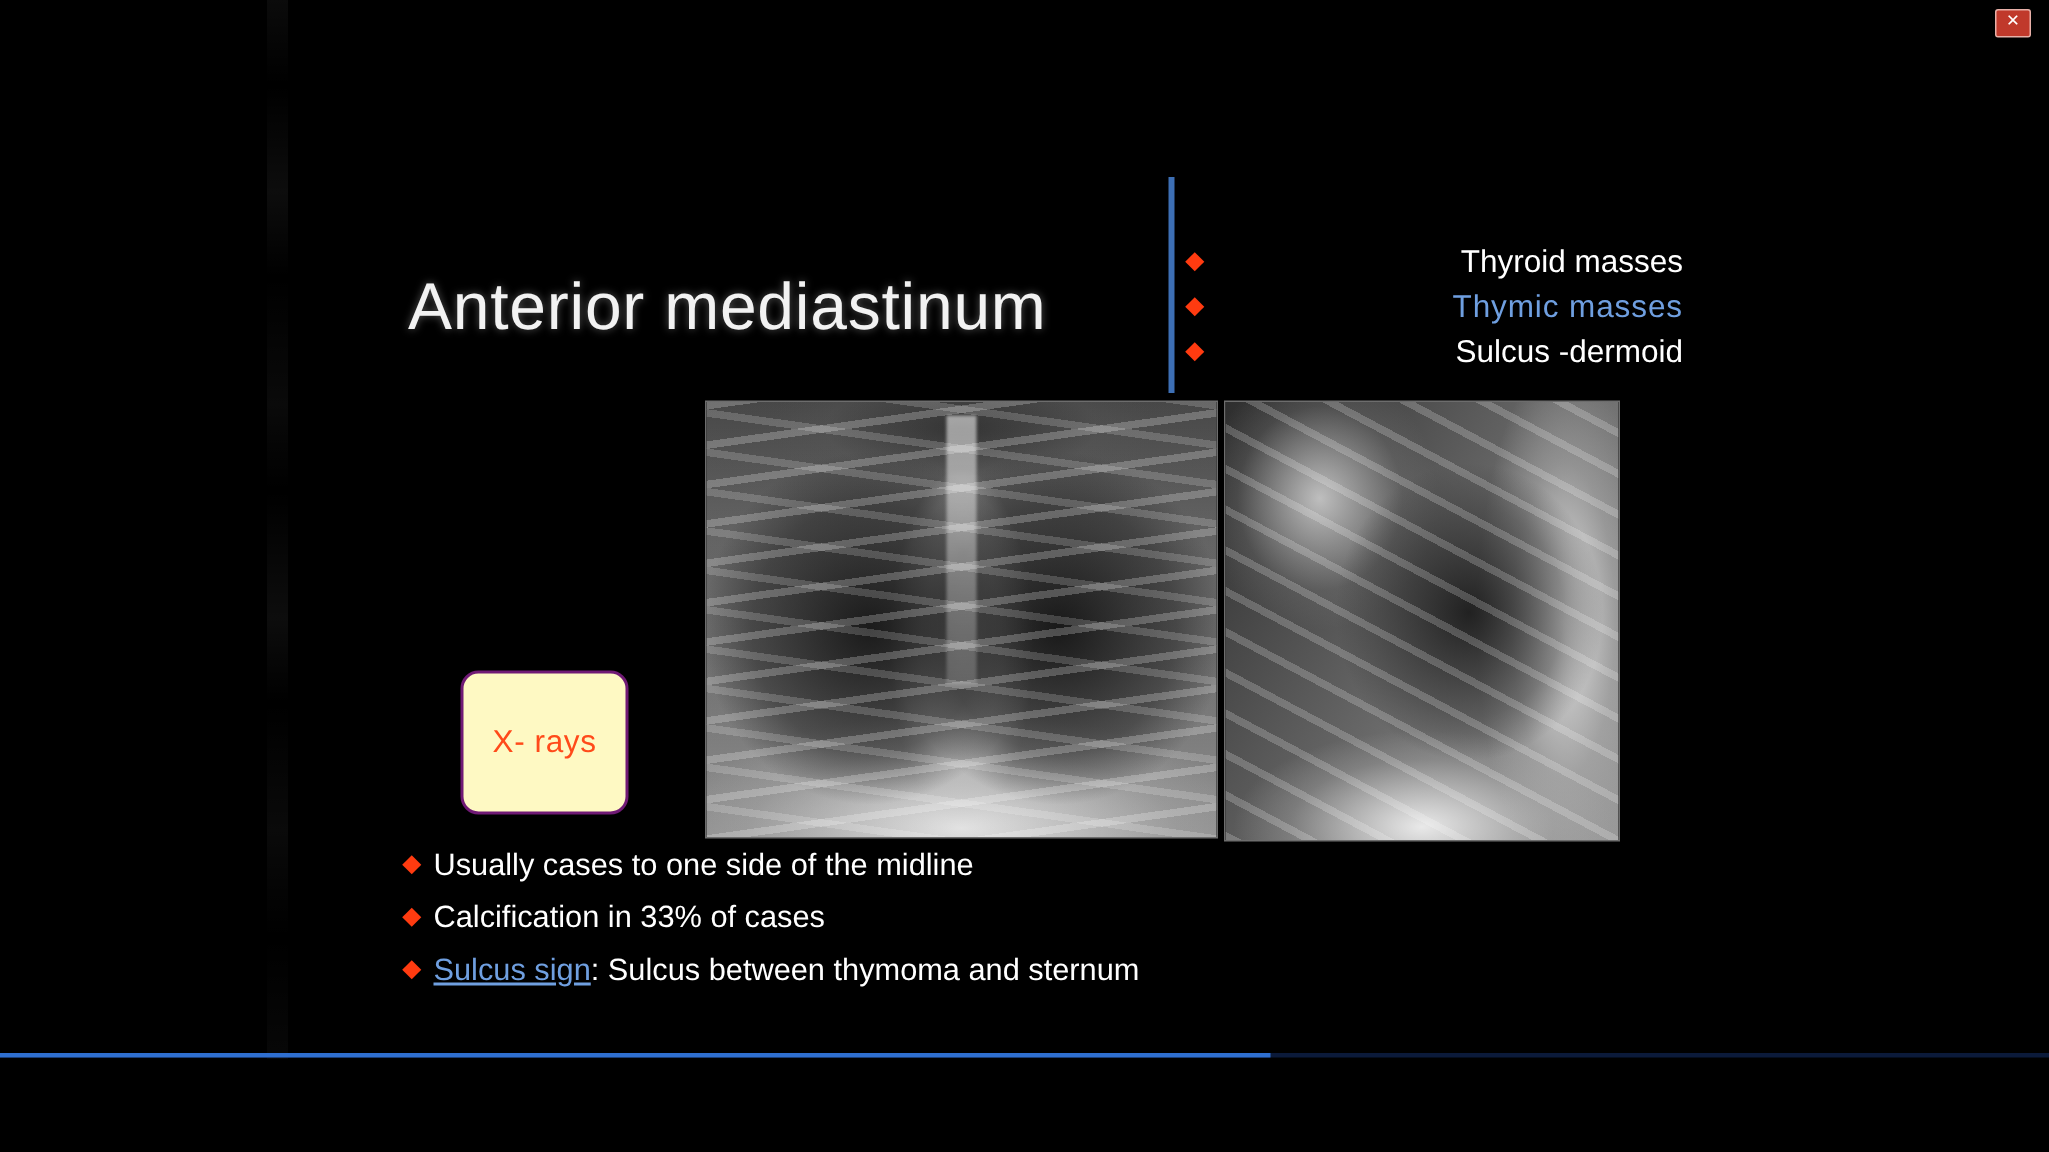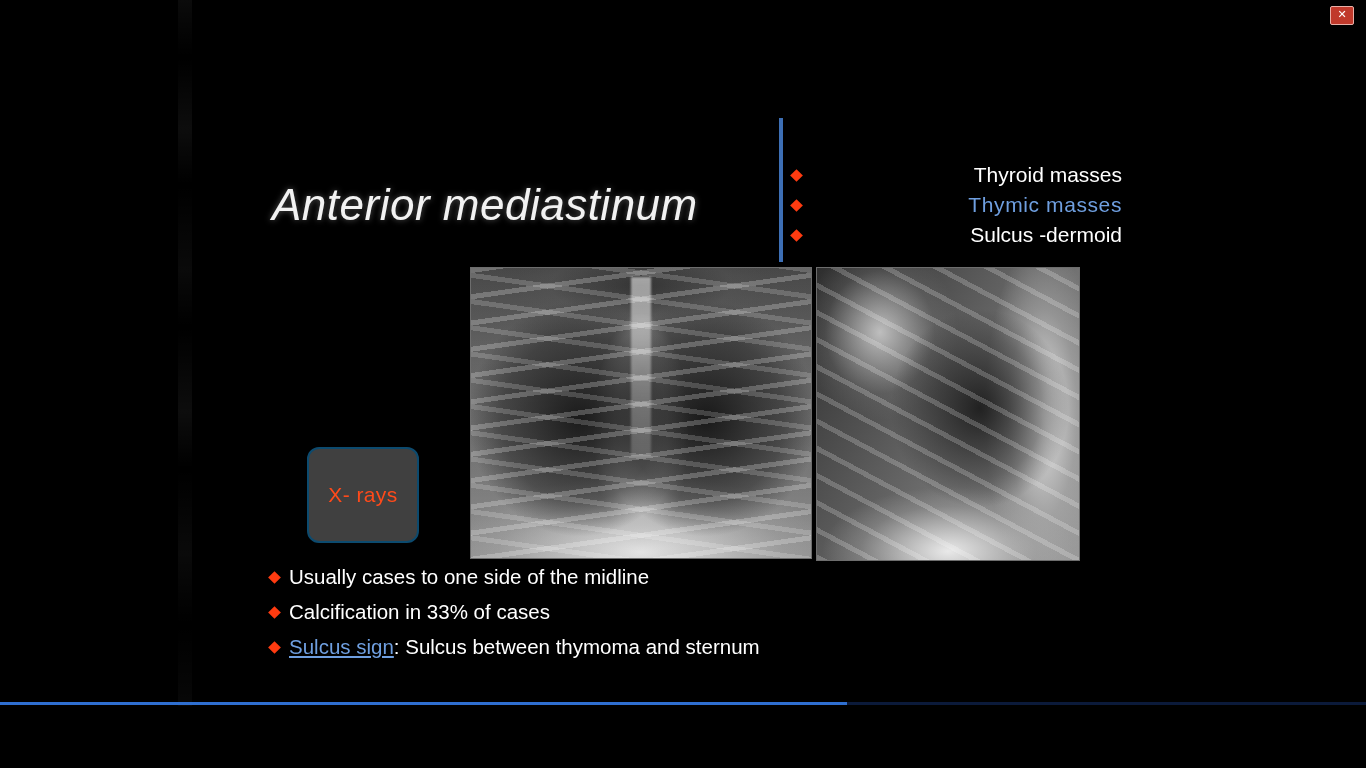--- a/index.html
+++ b/index.html
@@ -65,21 +65,20 @@
   .slide-title {
     position: absolute;
     left: 272px;
     top: 180px;
     font-size: 44px;
     letter-spacing: 0.5px;
     color: #f2f2f2;
     font-family: "Liberation Sans", sans-serif;
     text-shadow: 0 0 6px rgba(255,255,255,0.35), 2px 2px 3px rgba(0,0,0,0.9);
     white-space: nowrap;
-    font-style: italic;
   }
 
   
   .v-divider {
     position: absolute;
     left: 779px;
     top: 118px;
     width: 4px;
     height: 144px;
     background: #3d6fb5;
@@ -120,23 +119,23 @@
     letter-spacing: 0.6px;
   }
 
   
   .xray-box {
     position: absolute;
     left: 307px;
     top: 447px;
     width: 108px;
     height: 92px;
-    border: 2px solid #0c4a6e;
+    border: 2px solid #701a75;
     border-radius: 12px;
-    background: #404040;
+    background: #fef9c3;
     display: flex;
     align-items: center;
     justify-content: center;
   }
   .xray-box .label {
     color: #ff4a1a;
     font-size: 21px;
     letter-spacing: 0.4px;
   }
 

